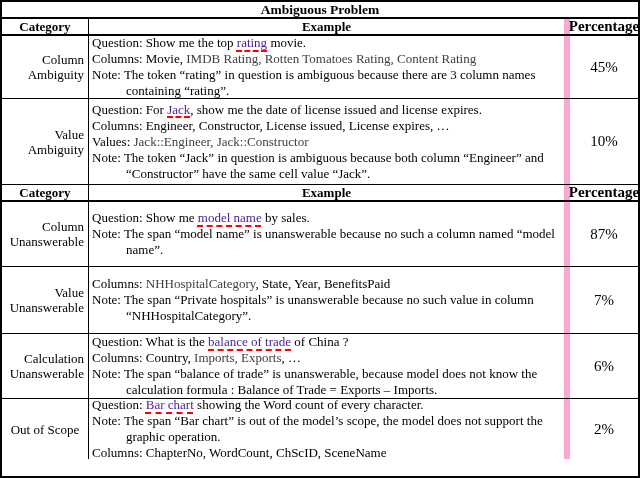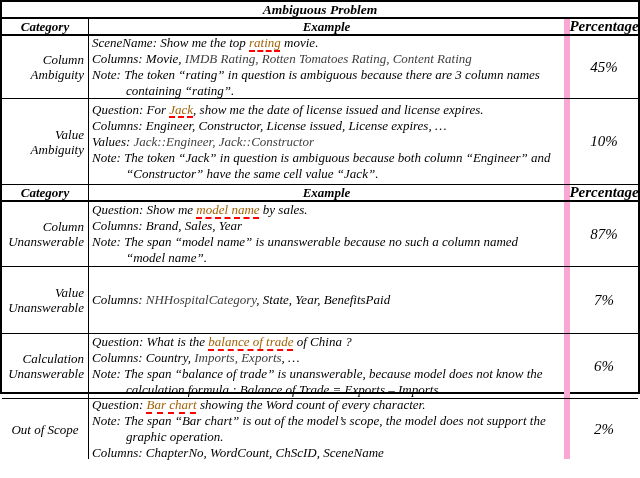--- a/index.html
+++ b/index.html
@@ -3,24 +3,23 @@
 <meta charset="utf-8">
 <style>
   * { box-sizing: border-box; margin: 0; padding: 0; }
   html, body {
     width: 640px; height: 478px; background: #ffffff;
     font-family: "Liberation Serif", "DejaVu Serif", serif;
     color: #000000; overflow: hidden;
   }
   .ptable {
     position: absolute; top: 0; left: 0;
-    width: 640px; height: 394px;
+    width: 640px; height: 478px;
     border: 2px solid #000;
     background: #fff;
-    font-style: italic;
   }
   .title-row {
     height: 17px; display: flex; align-items: center; justify-content: center;
     font-weight: bold; font-size: 13.5px;
     border-bottom: 2px solid #000;
   }
   .header-row {
     height: 17px; display: flex; align-items: stretch;
     font-weight: bold; font-size: 13.5px;
     border-bottom: 2px solid #000;
@@ -54,21 +53,21 @@
   
   .rh-0-0 { height: 63px; }
   .rh-0-1 { height: 86px; }
   .rh-1-0 { height: 65px; }
   .rh-1-1 { height: 67px; }
   .rh-1-2 { height: 65px; }
   .rh-1-3 { height: 60px; }
   .line { white-space: normal; }
   .line.hang { padding-left: 34px; text-indent: -34px; }
   .seg-red {
-    color: #a16207;
+    color: #4c1d95;
     text-decoration: underline;
     text-decoration-style: dashed;
     text-decoration-color: #ff0000;
     text-decoration-thickness: 1.5px;
     text-underline-offset: 3px;
   }
   .seg-green { color: #404040; }
 </style>
 </head>
 <body>
@@ -77,21 +76,21 @@
     <div class="section">
       <div class="title-row">Ambiguous Problem</div>
       <div class="header-row">
         <div class="cat-col">Category</div>
         <div class="ex-col">Example</div>
         <div class="pct-col">Percentage</div>
       </div>
       <div class="trow rh-0-0">
         <div class="cat-col">Column Ambiguity</div>
         <div class="ex-col">
-          <div class="line"><span>SceneName: Show me the top </span><span class="seg-red">rating</span><span> movie.</span></div>
+          <div class="line"><span>Question: Show me the top </span><span class="seg-red">rating</span><span> movie.</span></div>
           <div class="line"><span>Columns: Movie, </span><span class="seg-green">IMDB Rating, Rotten Tomatoes Rating, Content Rating</span></div>
           <div class="line hang"><span>Note: The token “rating” in question is ambiguous because there are 3 column names containing “rating”.</span></div>
         </div>
         <div class="pct-col">45%</div>
       </div>
       <div class="trow rh-0-1">
         <div class="cat-col">Value Ambiguity</div>
         <div class="ex-col">
           <div class="line"><span>Question: For </span><span class="seg-red">Jack</span><span>, show me the date of license issued and license expires.</span></div>
           <div class="line"><span>Columns: Engineer, Constructor, License issued, License expires,  …</span></div>
@@ -104,29 +103,29 @@
     <div class="section">
       <div class="header-row">
         <div class="cat-col">Category</div>
         <div class="ex-col">Example</div>
         <div class="pct-col">Percentage</div>
       </div>
       <div class="trow rh-1-0">
         <div class="cat-col">Column Unanswerable</div>
         <div class="ex-col">
           <div class="line"><span>Question: Show me </span><span class="seg-red">model name</span><span> by sales.</span></div>
-          <div class="line"><span>Columns: Brand, Sales, Year</span></div>
           <div class="line hang"><span>Note: The span “model name” is unanswerable because no such a column named “model name”.</span></div>
         </div>
         <div class="pct-col">87%</div>
       </div>
       <div class="trow rh-1-1">
         <div class="cat-col">Value Unanswerable</div>
         <div class="ex-col">
           <div class="line"><span>Columns: </span><span class="seg-green">NHHospitalCategory</span><span>, State, Year, BenefitsPaid</span></div>
+          <div class="line hang"><span>Note: The span “Private hospitals” is unanswerable because no such value in column “NHHospitalCategory”.</span></div>
         </div>
         <div class="pct-col">7%</div>
       </div>
       <div class="trow rh-1-2">
         <div class="cat-col">Calculation Unanswerable</div>
         <div class="ex-col">
           <div class="line"><span>Question: What is the </span><span class="seg-red">balance of trade</span><span> of China ?</span></div>
           <div class="line"><span>Columns: Country, </span><span class="seg-green">Imports, Exports</span><span>, …</span></div>
           <div class="line hang"><span>Note: The span “balance of trade” is unanswerable, because model does not know the calculation formula : Balance of Trade = Exports – Imports.</span></div>
         </div>

